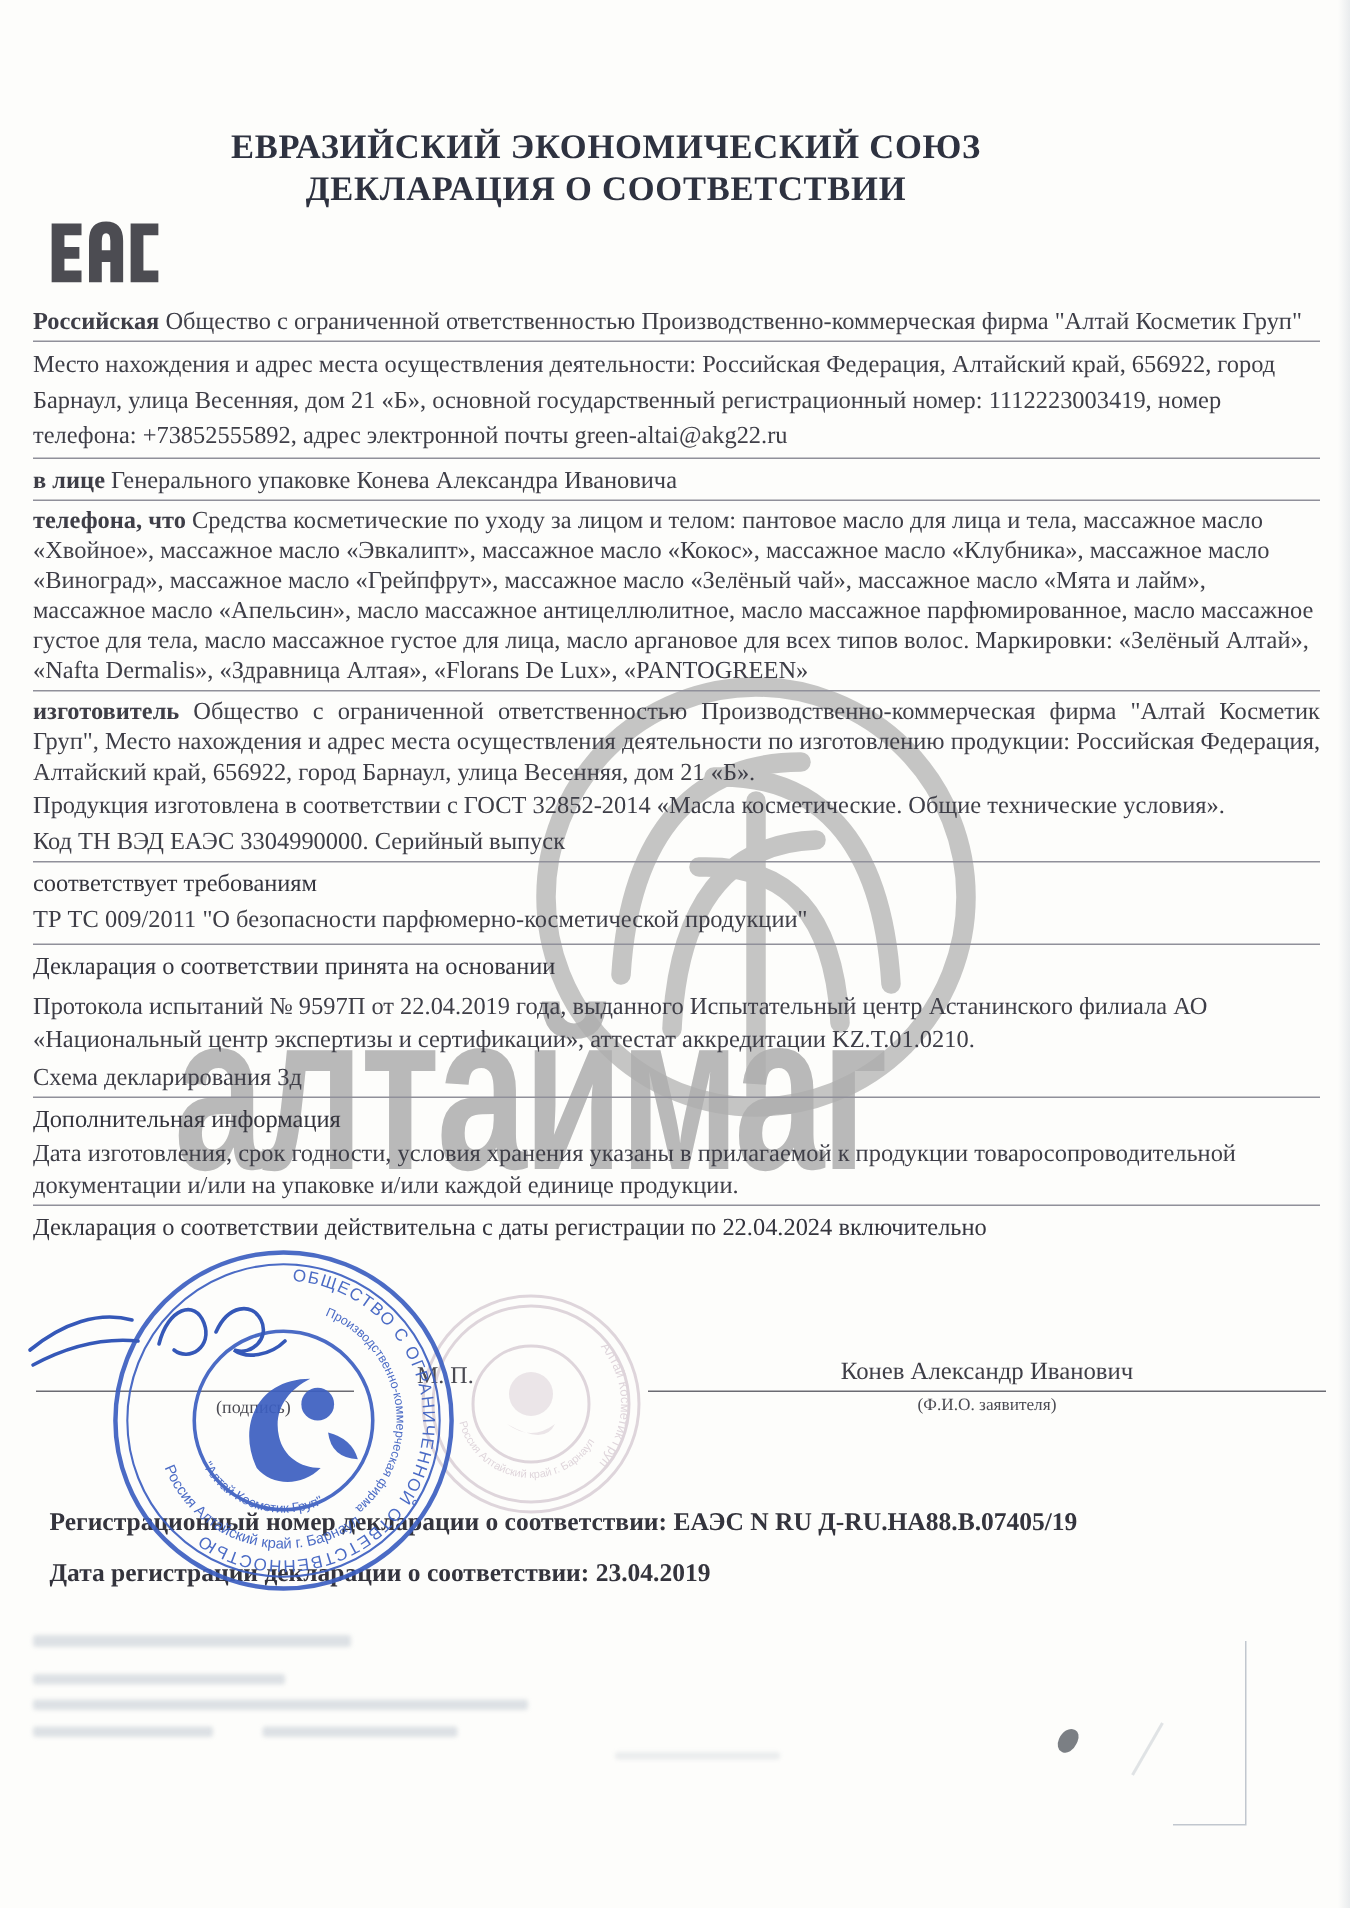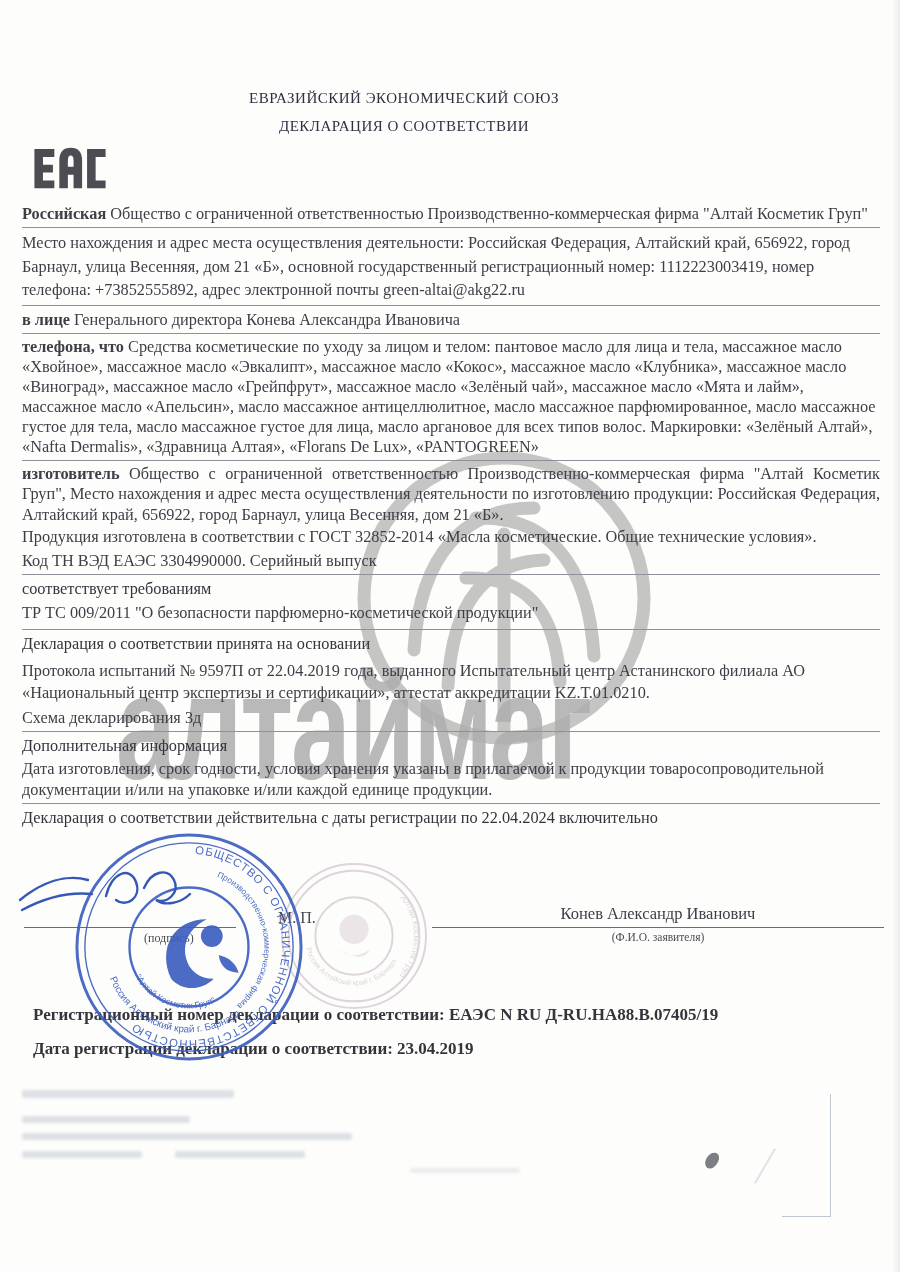--- a/index.html
+++ b/index.html
@@ -9,21 +9,21 @@
     overflow:hidden;
   }
   .page::after{
     content:"";position:absolute;right:0;top:0;width:8px;height:100%;
     background:linear-gradient(to right, rgba(0,0,0,0), rgba(90,110,140,0.12));
     pointer-events:none;
   }
   
   .title{
     position:absolute;top:84px;left:0;width:808px;text-align:center;
-    font-weight:normal;font-size:15px;line-height:28px;letter-spacing:0.5px;
+    font-weight:bold;font-size:23px;line-height:28px;letter-spacing:0.5px;
     color:#2e3240;z-index:3;
   }
   
   .eac{position:absolute;left:33px;top:136px;z-index:3;}
   
   .wm-logo{position:absolute;left:348px;top:442px;z-index:1;opacity:0.5;}
   .wm-brand{
     position:absolute;left:116px;top:652px;z-index:1;
     font-family:"Liberation Sans","DejaVu Sans",sans-serif;font-weight:bold;
     font-size:150px;line-height:150px;color:#aeaeae;opacity:0.85;
@@ -125,21 +125,21 @@
       <b>Российская</b>
       <span>Общество с ограниченной ответственностью Производственно-коммерческая фирма "Алтай Косметик Груп"</span>
     </p>
     <div class="hr"></div>
 
     <p class="lh-addr">Место нахождения и адрес места осуществления деятельности: Российская Федерация, Алтайский край, 656922, город Барнаул, улица Весенняя, дом 21 «Б», основной государственный регистрационный номер: 1112223003419, номер телефона: +73852555892, адрес электронной почты green-altai@akg22.ru</p>
     <div class="hr"></div>
 
     <p>
       <b>в лице</b>
-      <span>Генерального директора Конева Александра Ивановича</span>
+      <span>Генерального упаковке Конева Александра Ивановича</span>
     </p>
     <div class="hr"></div>
 
     <p class="lh-tight">
       <b>телефона, что</b>
       <span>Средства косметические по уходу за лицом и телом: пантовое масло для лица и тела, массажное масло «Хвойное», массажное масло «Эвкалипт», массажное масло «Кокос», массажное масло «Клубника», массажное масло «Виноград», массажное масло «Грейпфрут», массажное масло «Зелёный чай», массажное масло «Мята и лайм», массажное масло «Апельсин», масло массажное антицеллюлитное, масло массажное парфюмированное, масло массажное густое для тела, масло массажное густое для лица, масло аргановое для всех типов волос. Маркировки: «Зелёный Алтай», «Nafta Dermalis», «Здравница Алтая», «Florans De Lux», «PANTOGREEN»</span>
     </p>
     <div class="hr"></div>
 
     <p class="lh-just">

